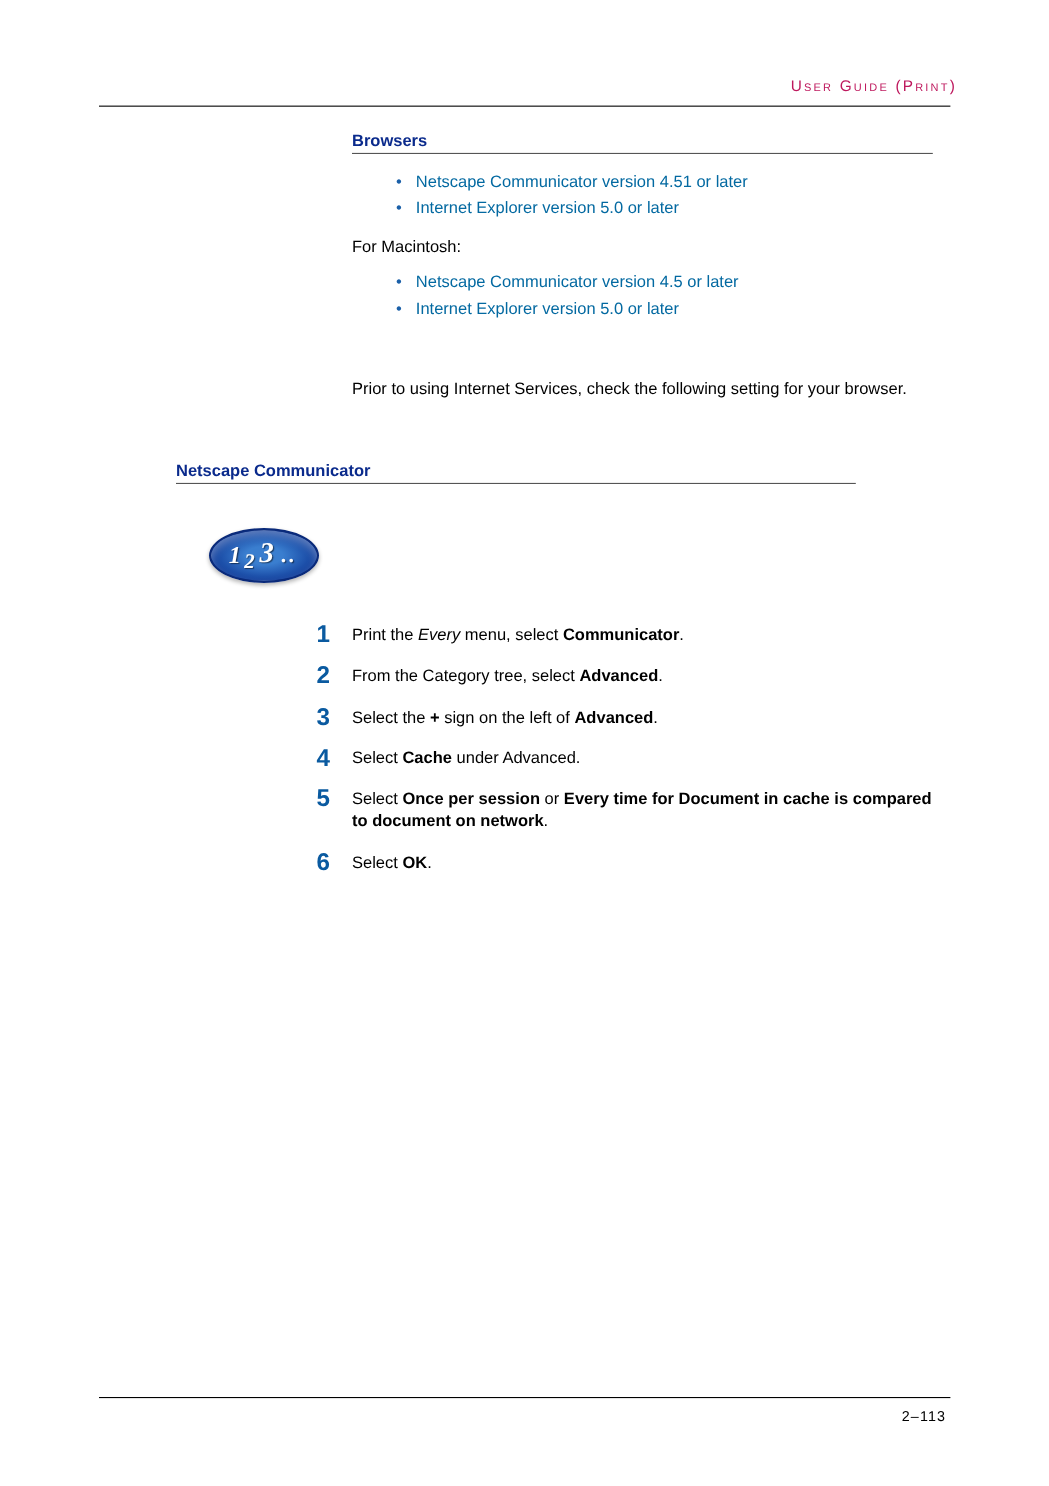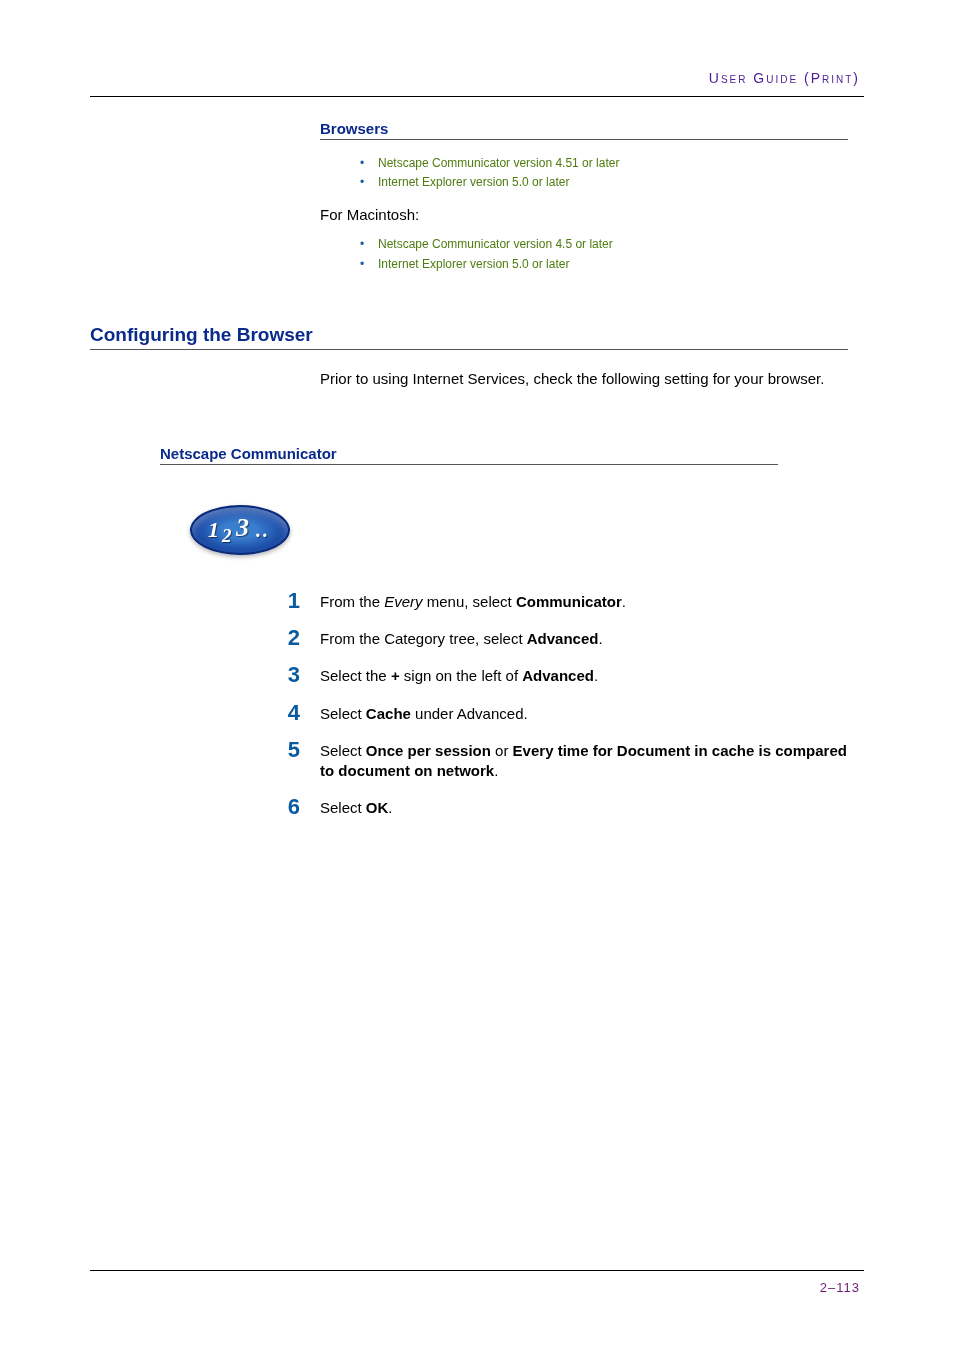--- a/index.html
+++ b/index.html
@@ -1,26 +1,26 @@
 <!DOCTYPE html>
 <html><head>
 <meta charset="utf-8">
 <style>
   * { box-sizing: border-box; margin: 0; padding: 0; }
   html, body { width: 954px; height: 1351px; background: #fff; font-family: Arial, Helvetica, sans-serif; color: #000; }
   .page { position: relative; width: 954px; height: 1351px; padding: 68px 90px 60px 90px; }
-  .header-right { position: absolute; top: 70px; right: 94px; font-size: 14px; letter-spacing: 2px; font-variant: small-caps; color: #4c1d95; }
+  .header-right { position: absolute; top: 70px; right: 84px; font-size: 14px; letter-spacing: 2px; font-variant: small-caps; color: #be185d; }
   .header-rule { position: absolute; top: 96px; left: 90px; right: 90px; border-top: 1.5px solid #000; }
   .content { position: absolute; top: 120px; left: 90px; right: 106px; }
   .indent-r { margin-left: 230px; }
   .indent-r2 { margin-left: 230px; }
   .h3-blue { color: #0a2a8c; font-weight: bold; font-size: 15px; border-bottom: 1px solid #555; padding-bottom: 2px; margin-bottom: 14px; }
   .para { font-size: 15px; line-height: 1.4; margin-bottom: 10px; }
   ul.bullets { list-style: none; margin-left: 40px; margin-bottom: 12px; }
-  ul.bullets li { position: relative; padding-left: 18px; font-size: 12px; line-height: 1.6; color: #4d7c0f; }
+  ul.bullets li { position: relative; padding-left: 18px; font-size: 15px; line-height: 1.6; color: #0369a1; }
   ul.bullets li::before { content: "•"; position: absolute; left: 0; color: #1a5fa8; }
   .h2-blue { color: #0a2a8c; font-weight: bold; font-size: 19px; border-bottom: 1px solid #555; padding-bottom: 3px; margin-bottom: 18px; }
   .section-h1 { margin-top: 50px; }
   .h3-sub { margin-left: 70px; margin-top: 56px; }
   .lozenge-wrap { margin-left: 100px; margin-top: 40px; margin-bottom: 30px; }
   .lozenge {
     display: inline-block; position: relative; width: 100px; height: 50px;
     background: radial-gradient(ellipse at center, #3a7ecf 25%, #0f3a98 75%);
     border-radius: 50% / 50%; border: 2px solid #0a2a7a;
     box-shadow: inset 0 4px 8px rgba(255,255,255,0.35), 0 2px 4px rgba(0,0,0,.3);
@@ -32,21 +32,21 @@
   .lozenge .td { left:64px; top:12px; font-size:20px; letter-spacing:2px; }
 
   .steps { margin-left: 190px; margin-top: 30px; }
   .step-row { display: flex; align-items: flex-start; margin-bottom: 14px; }
   .step-num { width: 40px; flex-shrink: 0; text-align: right; padding-right: 20px; color: #0a5aa0; font-weight: bold; font-size: 22px; font-family: Arial, sans-serif; line-height: 1.05; }
   .step-text { flex: 1; font-size: 15px; line-height: 1.35; padding-top: 3px; }
   .step-text b, .step-text strong { font-weight: bold; }
   .step-text i, .step-text em { font-style: italic; }
 
   .footer-rule { position: absolute; bottom: 80px; left: 90px; right: 90px; border-top: 1.5px solid #000; }
-  .footer-right { position: absolute; bottom: 56px; right: 94px; font-size: 13px; letter-spacing: 1px; color: #701a75; margin-top: 32px; }
+  .footer-right { position: absolute; bottom: 56px; right: 94px; font-size: 13px; letter-spacing: 1px; color: #000000; margin-top: 32px; }
 </style>
 </head>
 <body>
 
 <div class="page">
 
   <div class="header-right">User Guide (Print)</div>
   <div class="header-rule"></div>
 
   <div class="content">
@@ -58,21 +58,20 @@
         <li>Internet Explorer version 5.0 or later</li>
       </ul>
       <p class="para">For Macintosh:</p>
       <ul class="bullets">
         <li>Netscape Communicator version 4.5 or later</li>
         <li>Internet Explorer version 5.0 or later</li>
       </ul>
     </div>
 
     <div class="section-h1">
-      <div class="h2-blue">Configuring the Browser</div>
       <div class="indent-r2">
         <p class="para">Prior to using Internet Services, check the following setting for your browser.</p>
       </div>
     </div>
 
     <div class="h3-sub">
       <div class="h3-blue" style="margin-right:70px;">Netscape Communicator</div>
     </div>
 
     <div class="lozenge-wrap">
@@ -81,21 +80,21 @@
         <span class="t t2">2</span>
         <span class="t t3">3</span>
         <span class="t td">..</span>
       </div>
     </div>
 
     <div class="steps">
       <div class="step-row">
         <div class="step-num">1</div>
         <div class="step-text">
-          <span>From the </span><em>Every</em><span> menu, select </span><strong>Communicator</strong><span>.</span>
+          <span>Print the </span><em>Every</em><span> menu, select </span><strong>Communicator</strong><span>.</span>
         </div>
       </div>
       <div class="step-row">
         <div class="step-num">2</div>
         <div class="step-text">
           <span>From the Category tree, select </span><strong>Advanced</strong><span>.</span>
         </div>
       </div>
       <div class="step-row">
         <div class="step-num">3</div>

